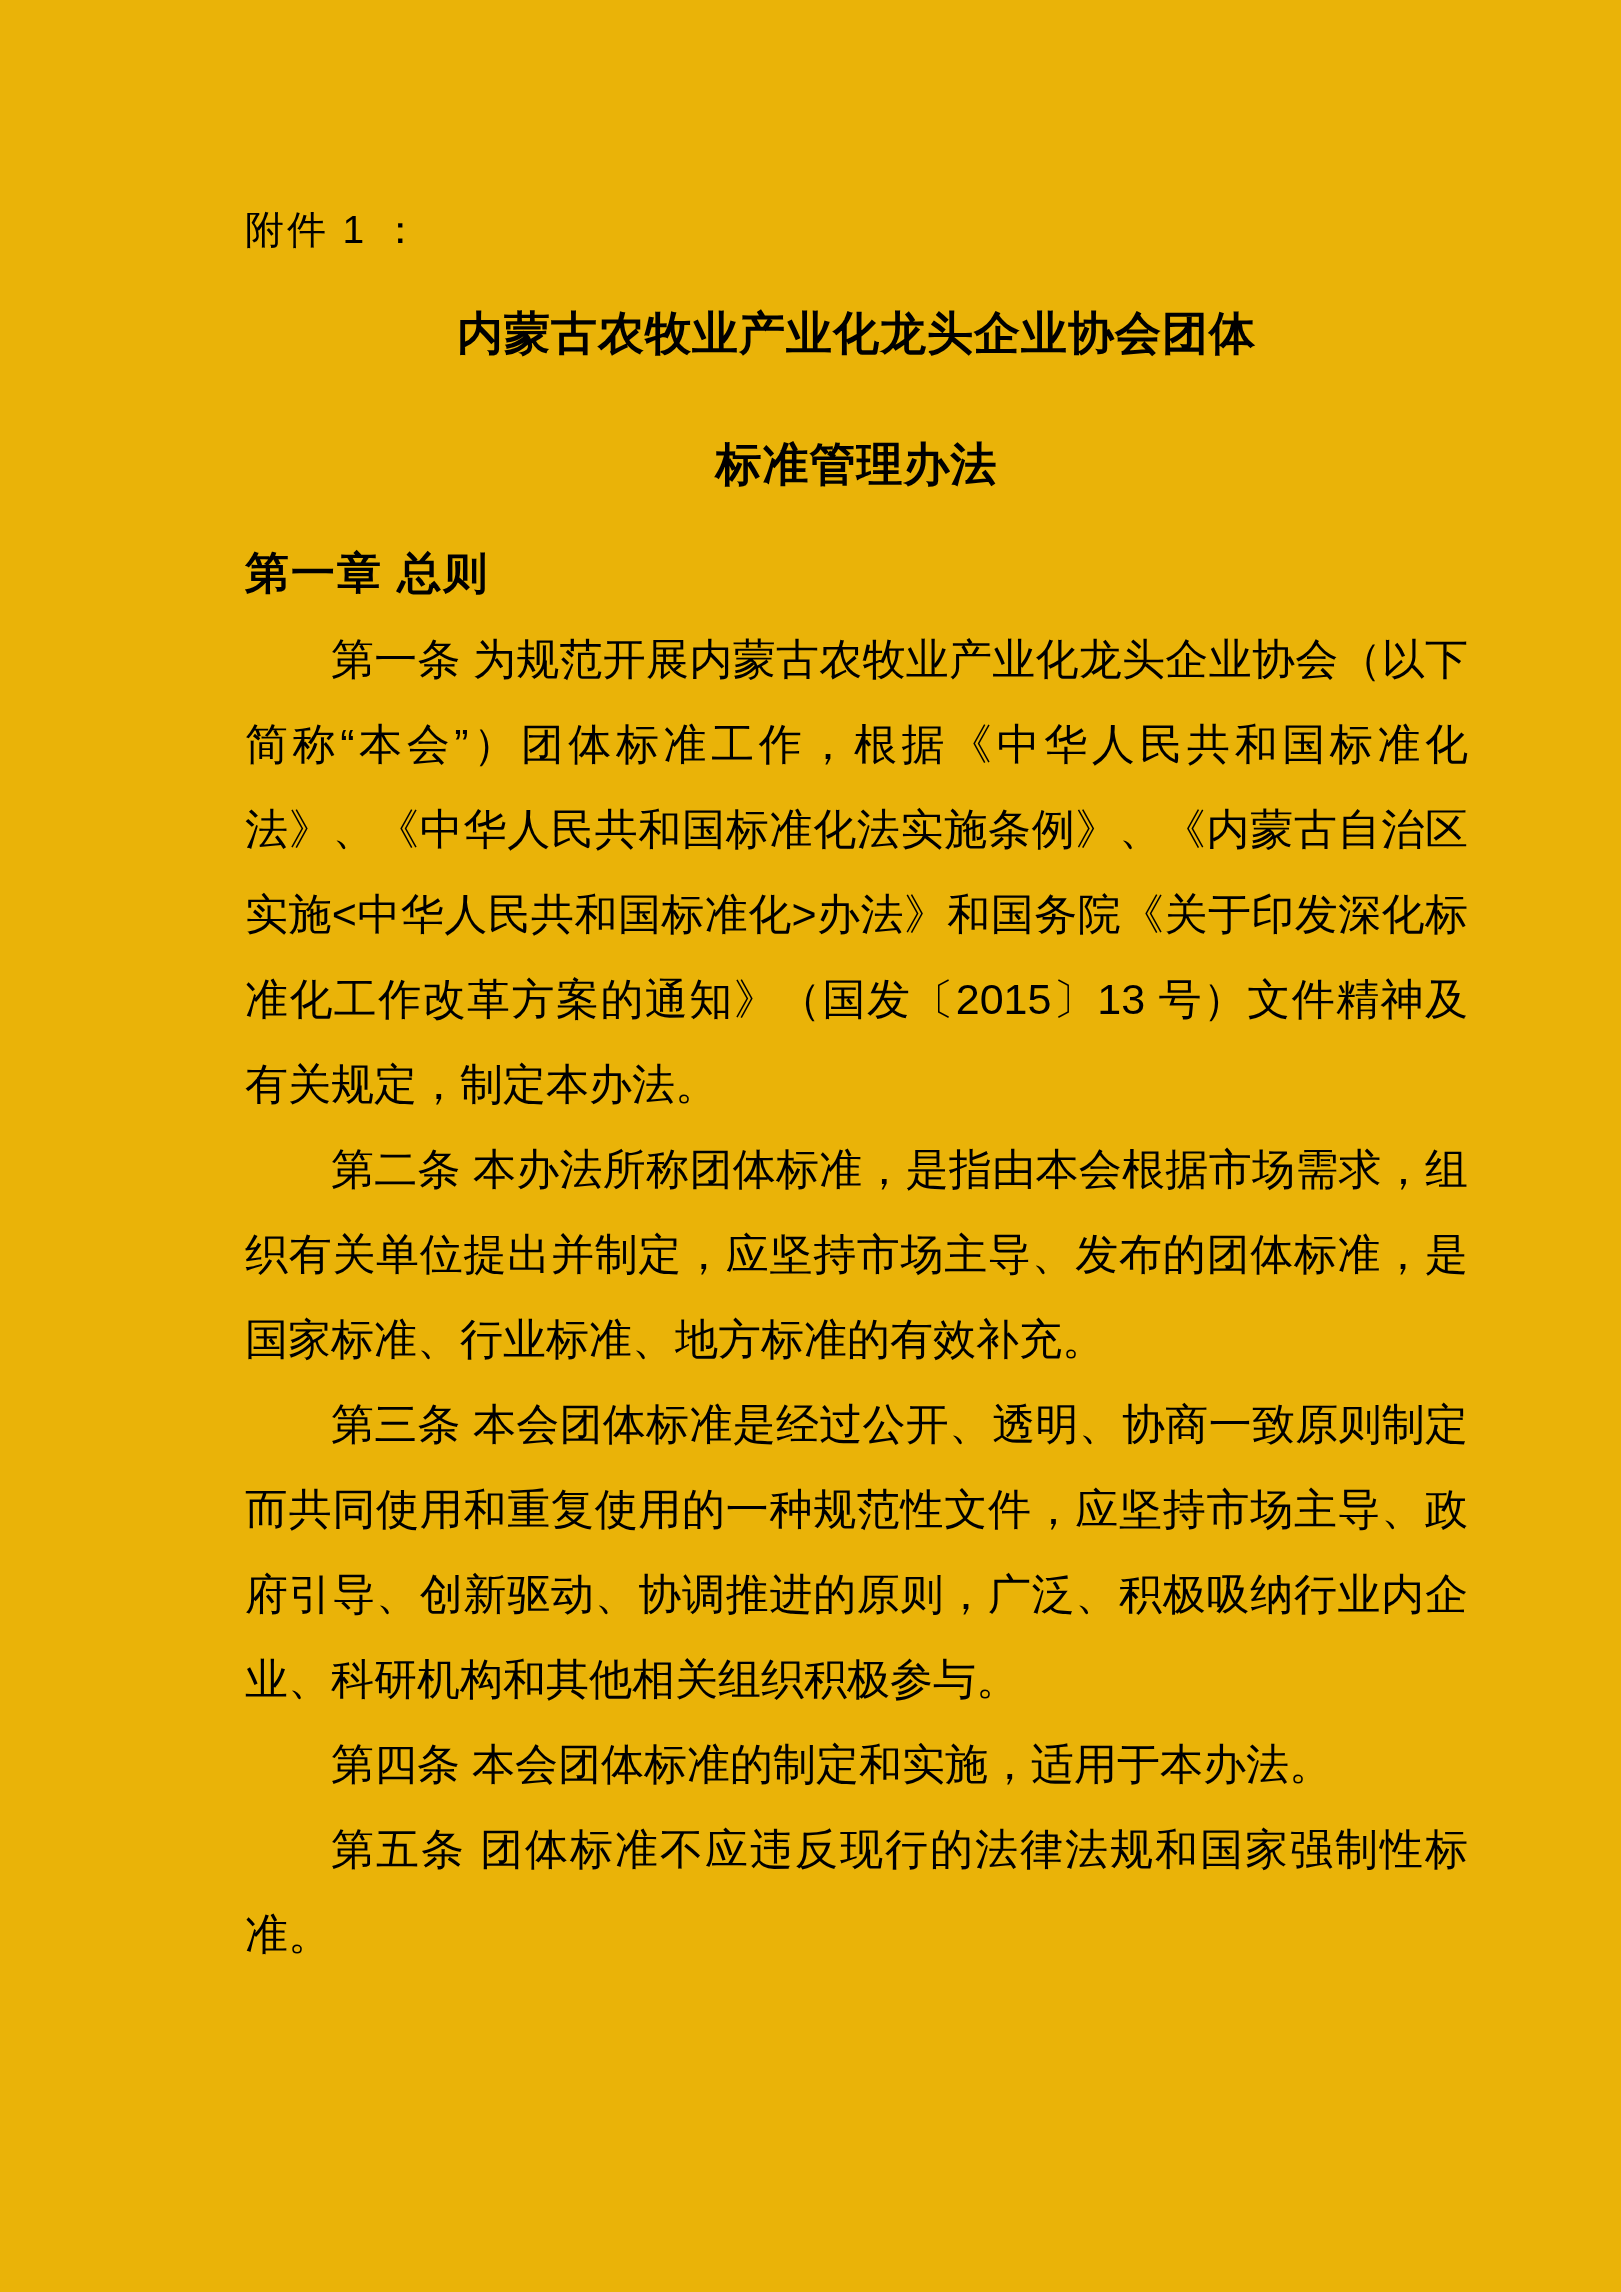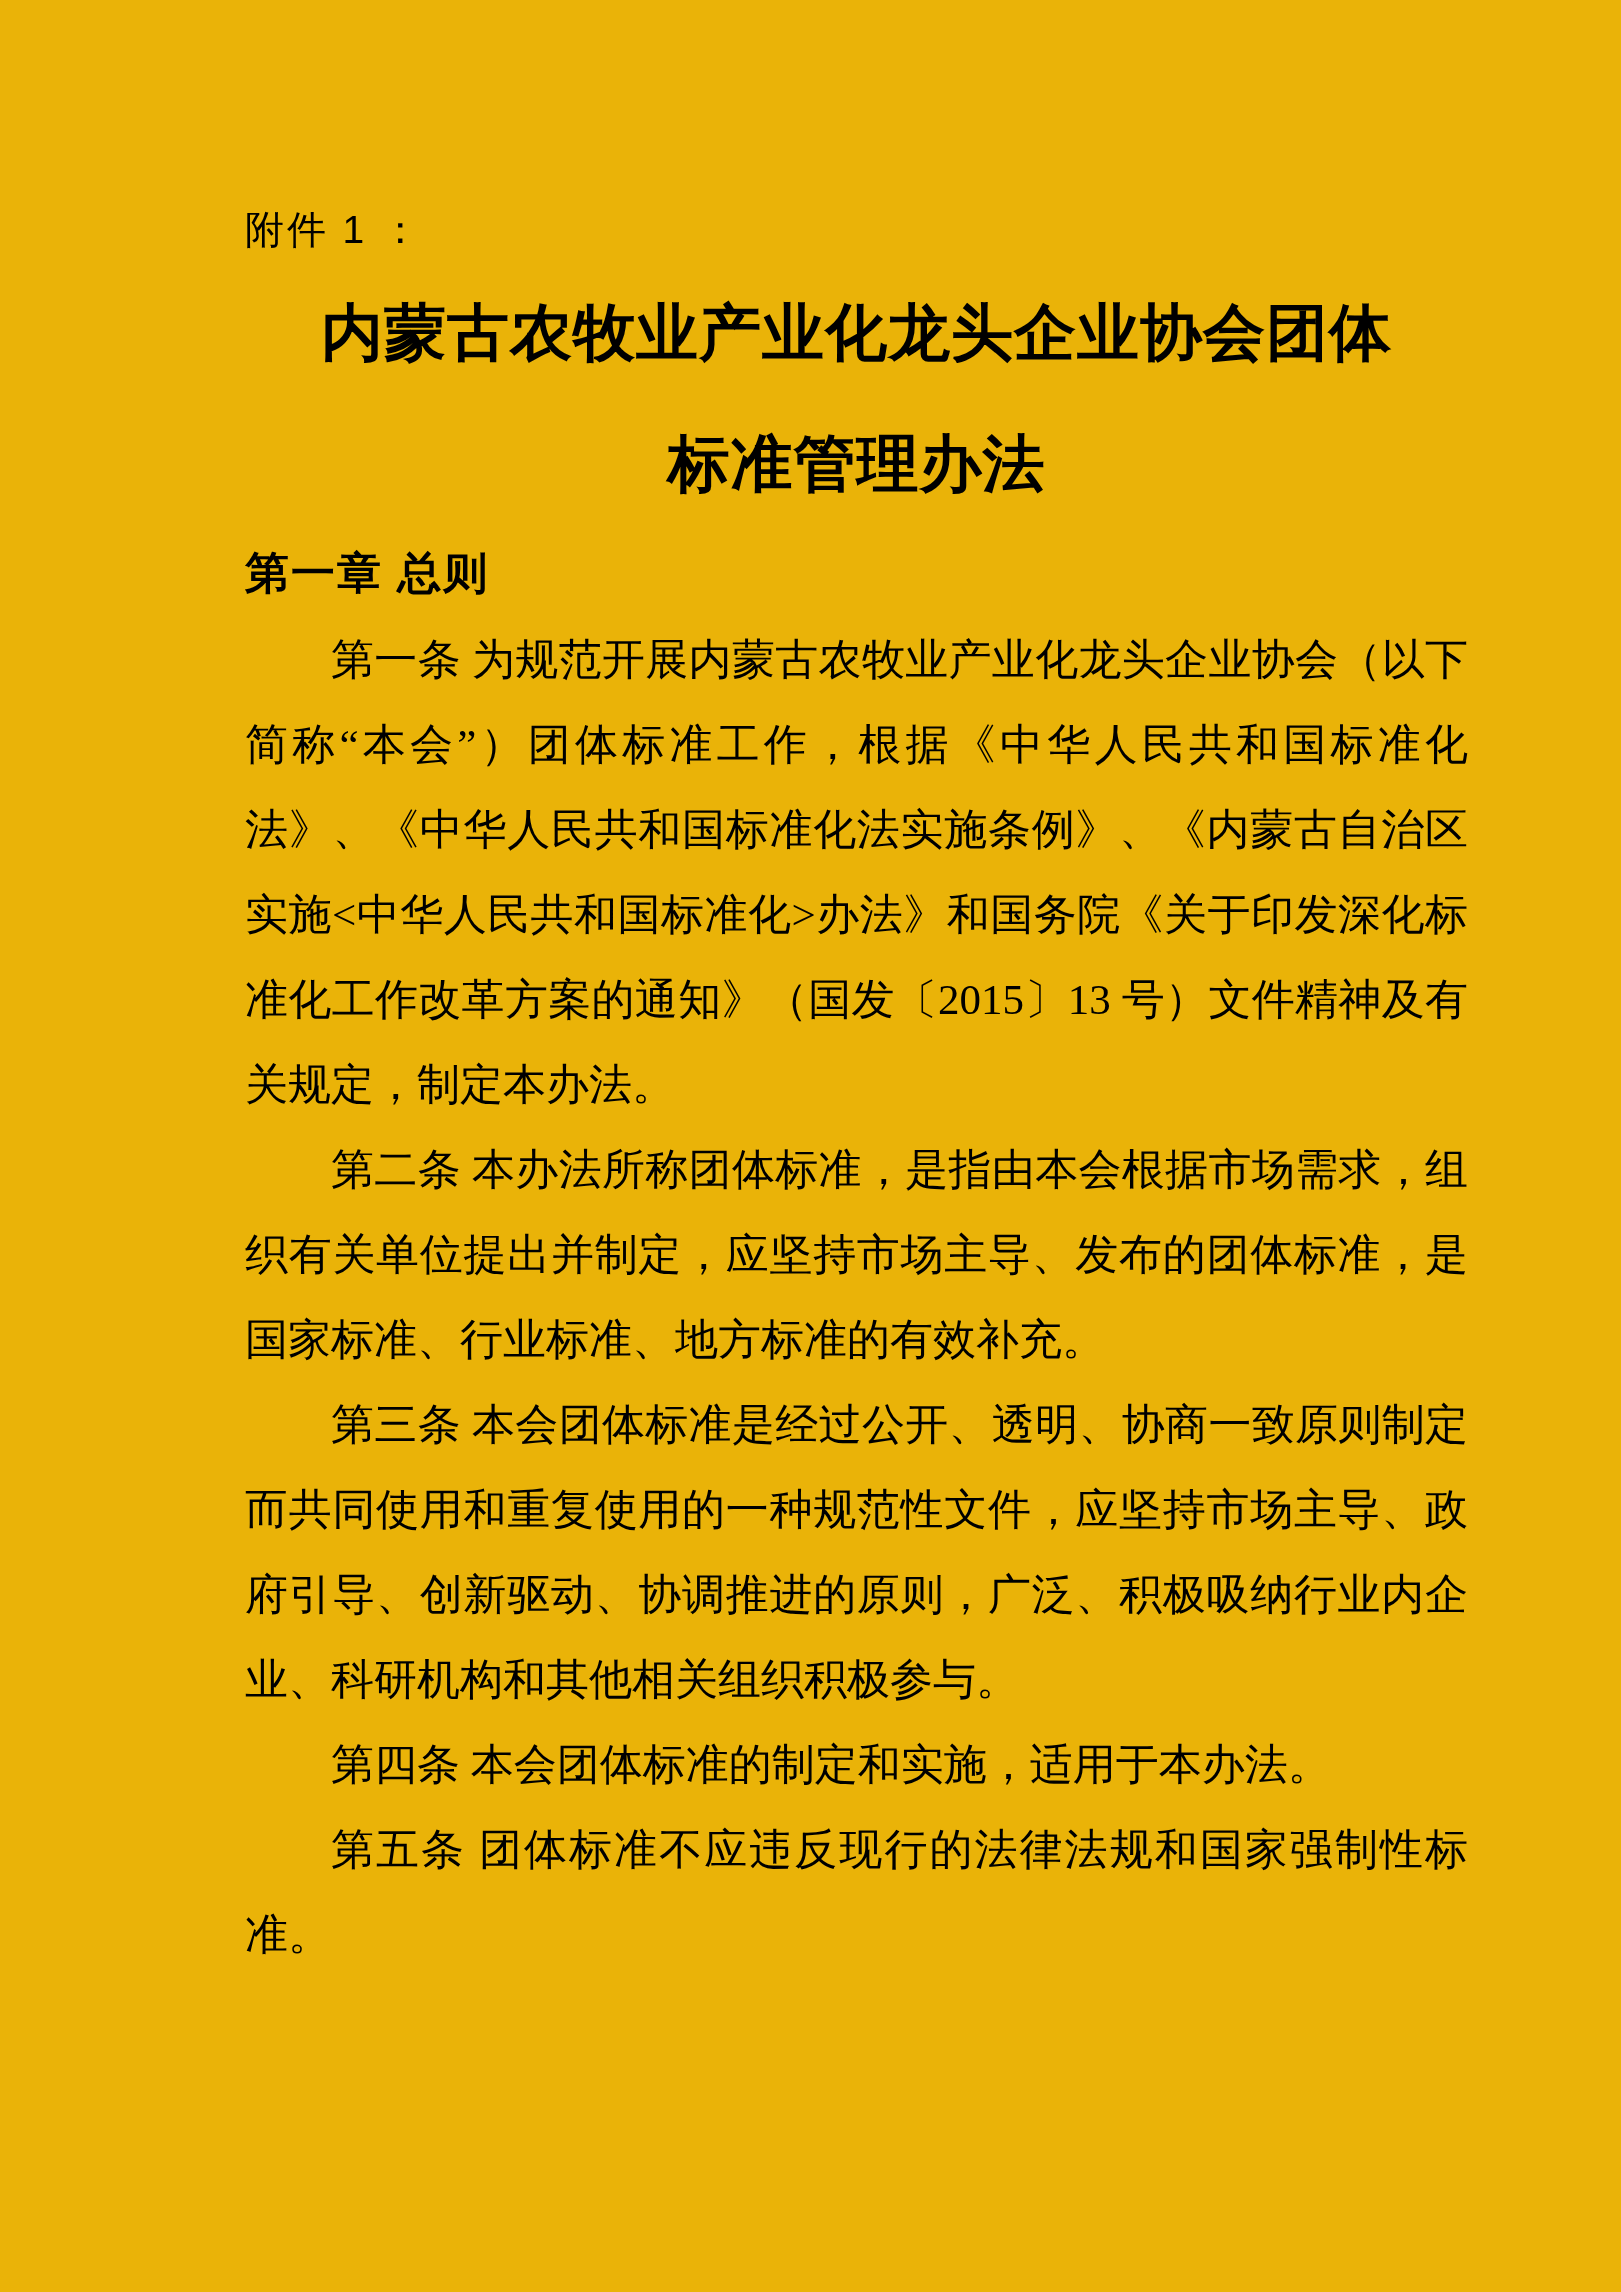--- a/index.html
+++ b/index.html
@@ -32,21 +32,21 @@
   }
   
   .doc-title {
     position: absolute;
     left: 245px;
     top: 268px;
     width: 1223px;
     text-align: center;
     font-family: "Liberation Serif", "DejaVu Serif", serif;
     font-weight: 700;
-    font-size: 62px;
+    font-size: 46px;
     line-height: 131px;
     letter-spacing: 1px;
   }
   
   .chapter {
     position: absolute;
     left: 245px;
     top: 549px;
     width: 1223px;
     text-align: left;
@@ -55,21 +55,21 @@
     font-size: 44px;
     line-height: 1.1;
     letter-spacing: 2px;
   }
   
   .body-text {
     position: absolute;
     left: 245px;
     top: 617px;
     width: 1223px;
-    font-family: Liberation Serif, serif;
+    font-family: Liberation Sans, sans-serif;
     font-weight: 400;
     font-size: 43px;
     line-height: 85px;
     text-align: justify;
     text-justify: inter-ideograph;
   }
   .body-text p {
     margin: 0;
     padding: 0;
     text-indent: 86px;

